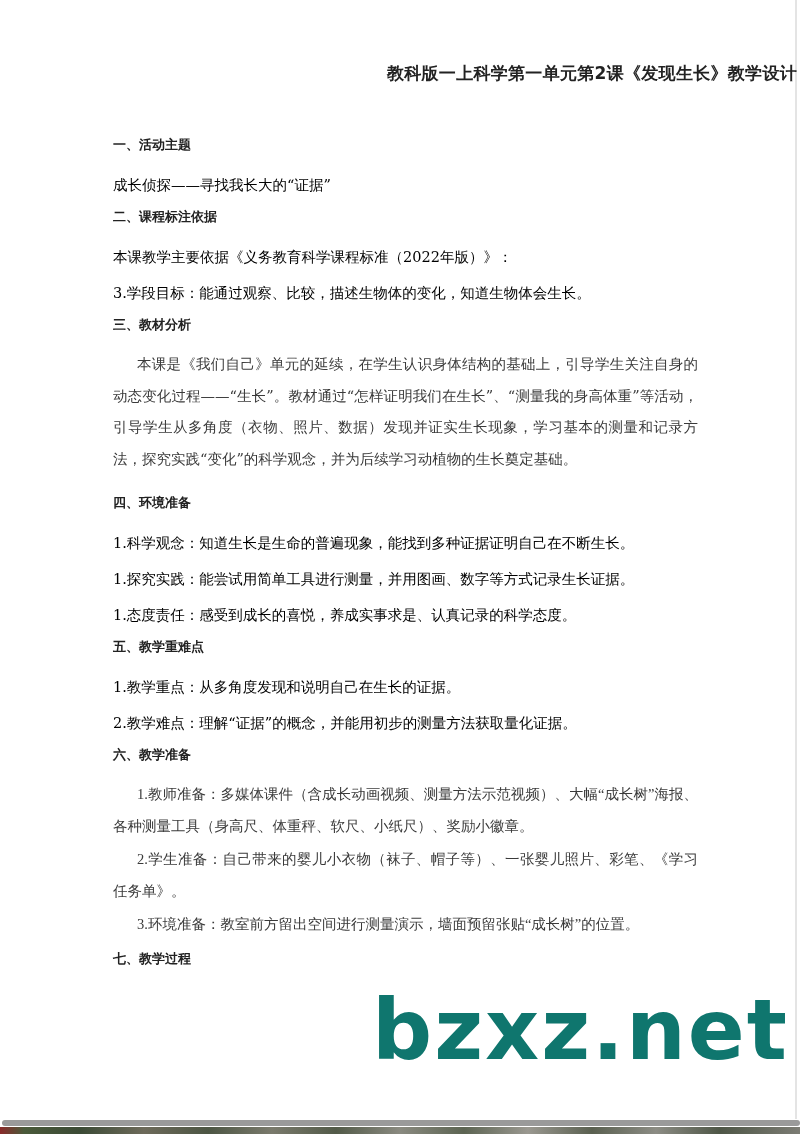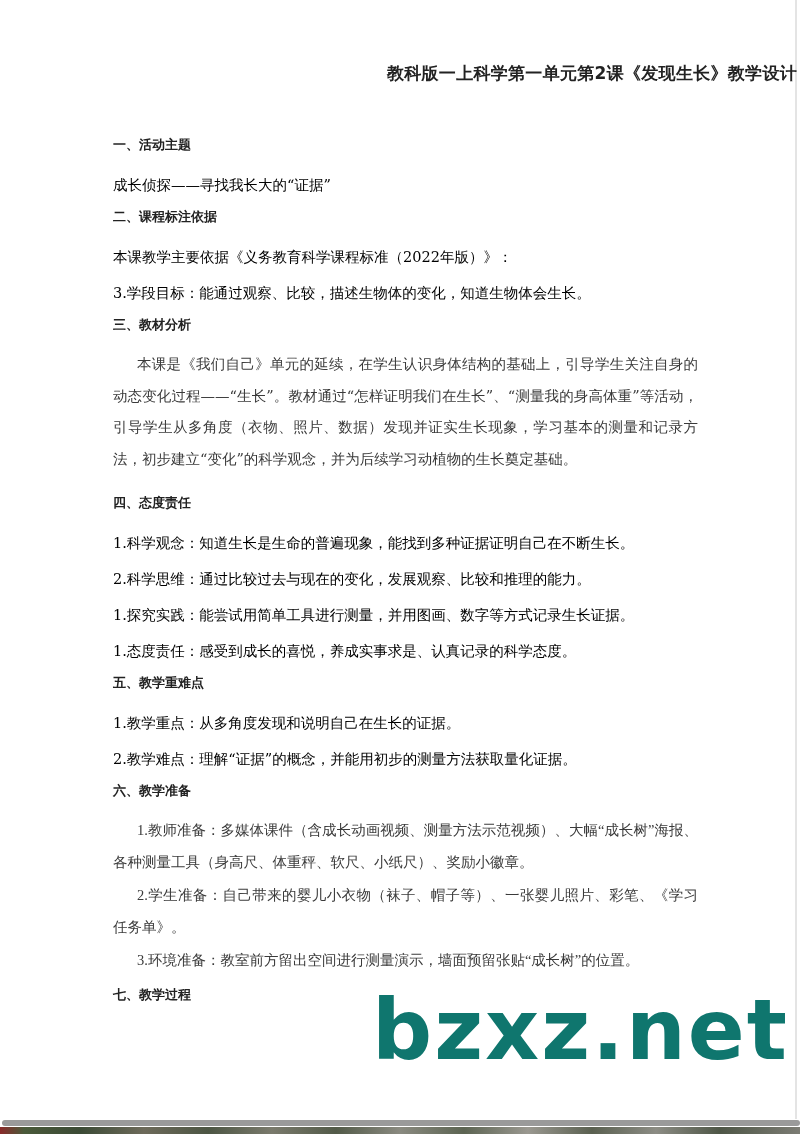--- a/index.html
+++ b/index.html
@@ -114,26 +114,25 @@
   <div class="content">
 
     <div class="heading">一、活动主题</div>
     <div class="line">成长侦探——寻找我长大的“证据”</div>
 
     <div class="heading">二、课程标注依据</div>
     <div class="line">本课教学主要依据《义务教育科学课程标准（2022年版）》：</div>
     <div class="line">3.学段目标：能通过观察、比较，描述生物体的变化，知道生物体会生长。</div>
 
     <div class="heading">三、教材分析</div>
-    <div class="para">本课是《我们自己》单元的延续，在学生认识身体结构的基础上，引导学生关注自身的动态变化过程——“生长”。教材通过“怎样证明我们在生长”、“测量我的身高体重”等活动，引导学生从多角度（衣物、照片、数据）发现并证实生长现象，学习基本的测量和记录方法，初步建立“变化”的科学观念，并为后续学习动植物的生长奠定基础。</div>
+    <div class="para">本课是《我们自己》单元的延续，在学生认识身体结构的基础上，引导学生关注自身的动态变化过程——“生长”。教材通过“怎样证明我们在生长”、“测量我的身高体重”等活动，引导学生从多角度（衣物、照片、数据）发现并证实生长现象，学习基本的测量和记录方法，探究实践“变化”的科学观念，并为后续学习动植物的生长奠定基础。</div>
     <div class="gap-md"></div>
 
-    <div class="heading">四、态度责任</div>
+    <div class="heading">四、环境准备</div>
     <div class="line">1.科学观念：知道生长是生命的普遍现象，能找到多种证据证明自己在不断生长。</div>
-    <div class="line">2.科学思维：通过比较过去与现在的变化，发展观察、比较和推理的能力。</div>
     <div class="line">1.探究实践：能尝试用简单工具进行测量，并用图画、数字等方式记录生长证据。</div>
     <div class="line">1.态度责任：感受到成长的喜悦，养成实事求是、认真记录的科学态度。</div>
 
     <div class="heading">五、教学重难点</div>
     <div class="line">1.教学重点：从多角度发现和说明自己在生长的证据。</div>
     <div class="line">2.教学难点：理解“证据”的概念，并能用初步的测量方法获取量化证据。</div>
 
     <div class="heading">六、教学准备</div>
     <div class="para tight">1.教师准备：多媒体课件（含成长动画视频、测量方法示范视频）、大幅“成长树”海报、各种测量工具（身高尺、体重秤、软尺、小纸尺）、奖励小徽章。</div>
     <div class="para tight">2.学生准备：自己带来的婴儿小衣物（袜子、帽子等）、一张婴儿照片、彩笔、《学习任务单》。</div>

